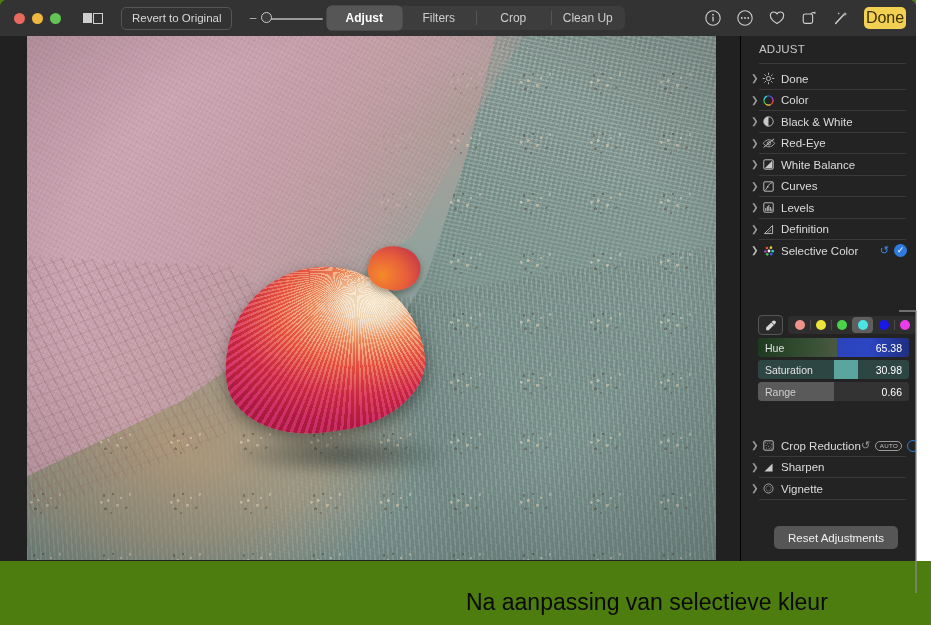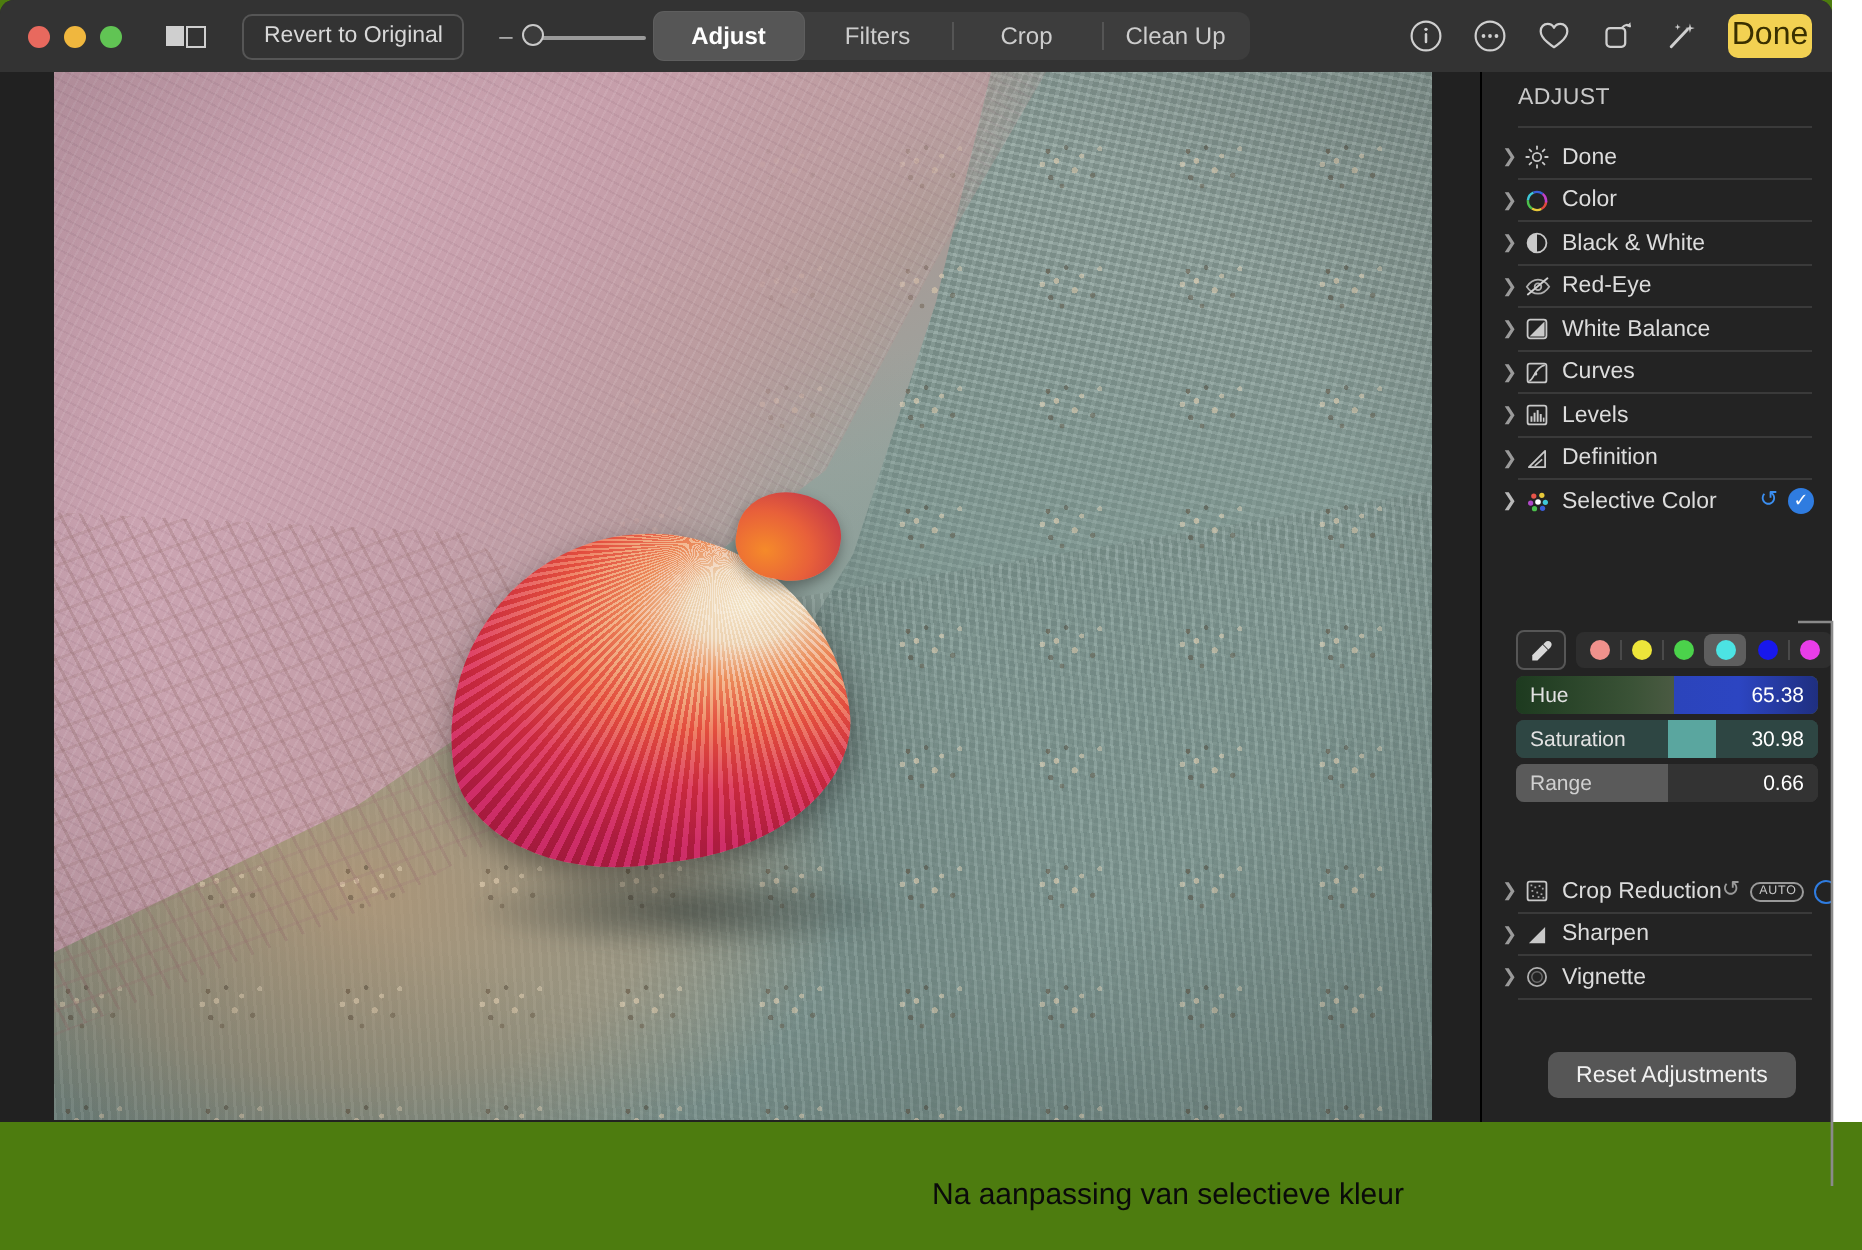--- a/index.html
+++ b/index.html
@@ -488,21 +488,21 @@
   .callout {
     position: absolute;
     left: 899px; top: 307px;
     width: 22px; height: 290px;
     pointer-events: none;
   }
 
   .caption {
     position: absolute;
     left: 466px; top: 589px;
-    font-size: 15px;
+    font-size: 23px;
     color: #0a0a0a;
     white-space: nowrap;
   }
 </style>
 </head>
 <body>
 
 <div id="root">
 
   <div class="window">

